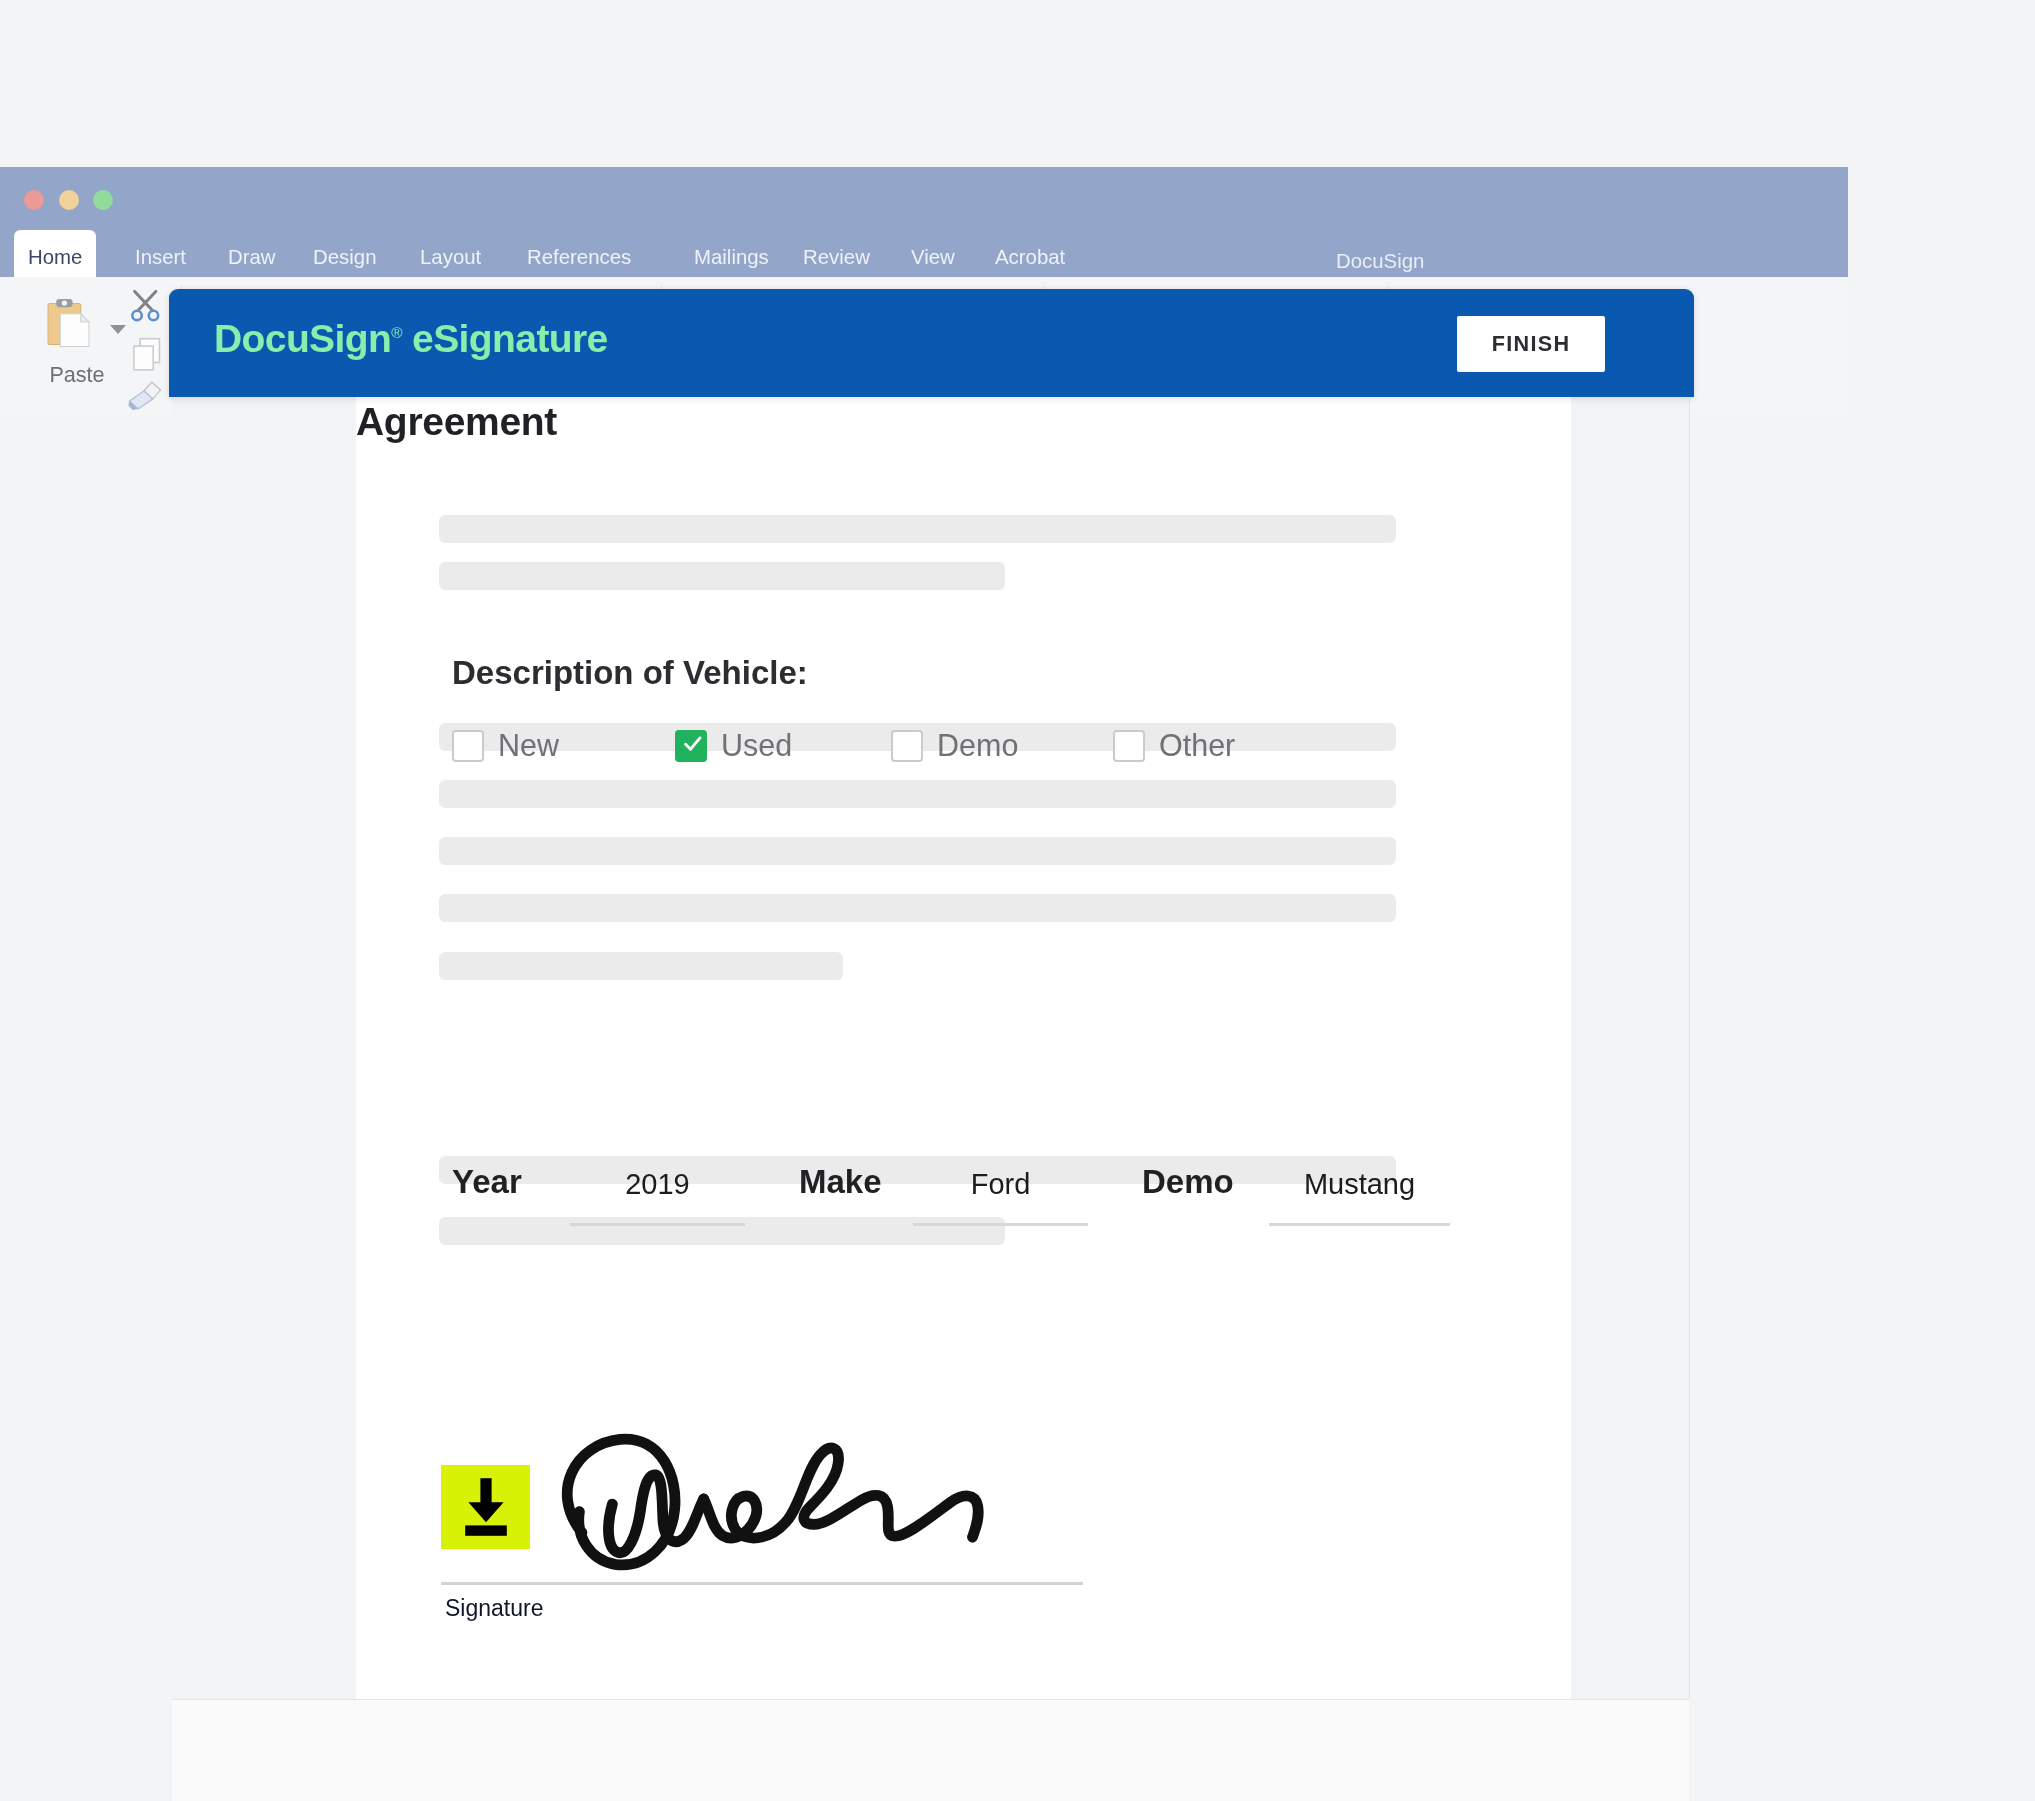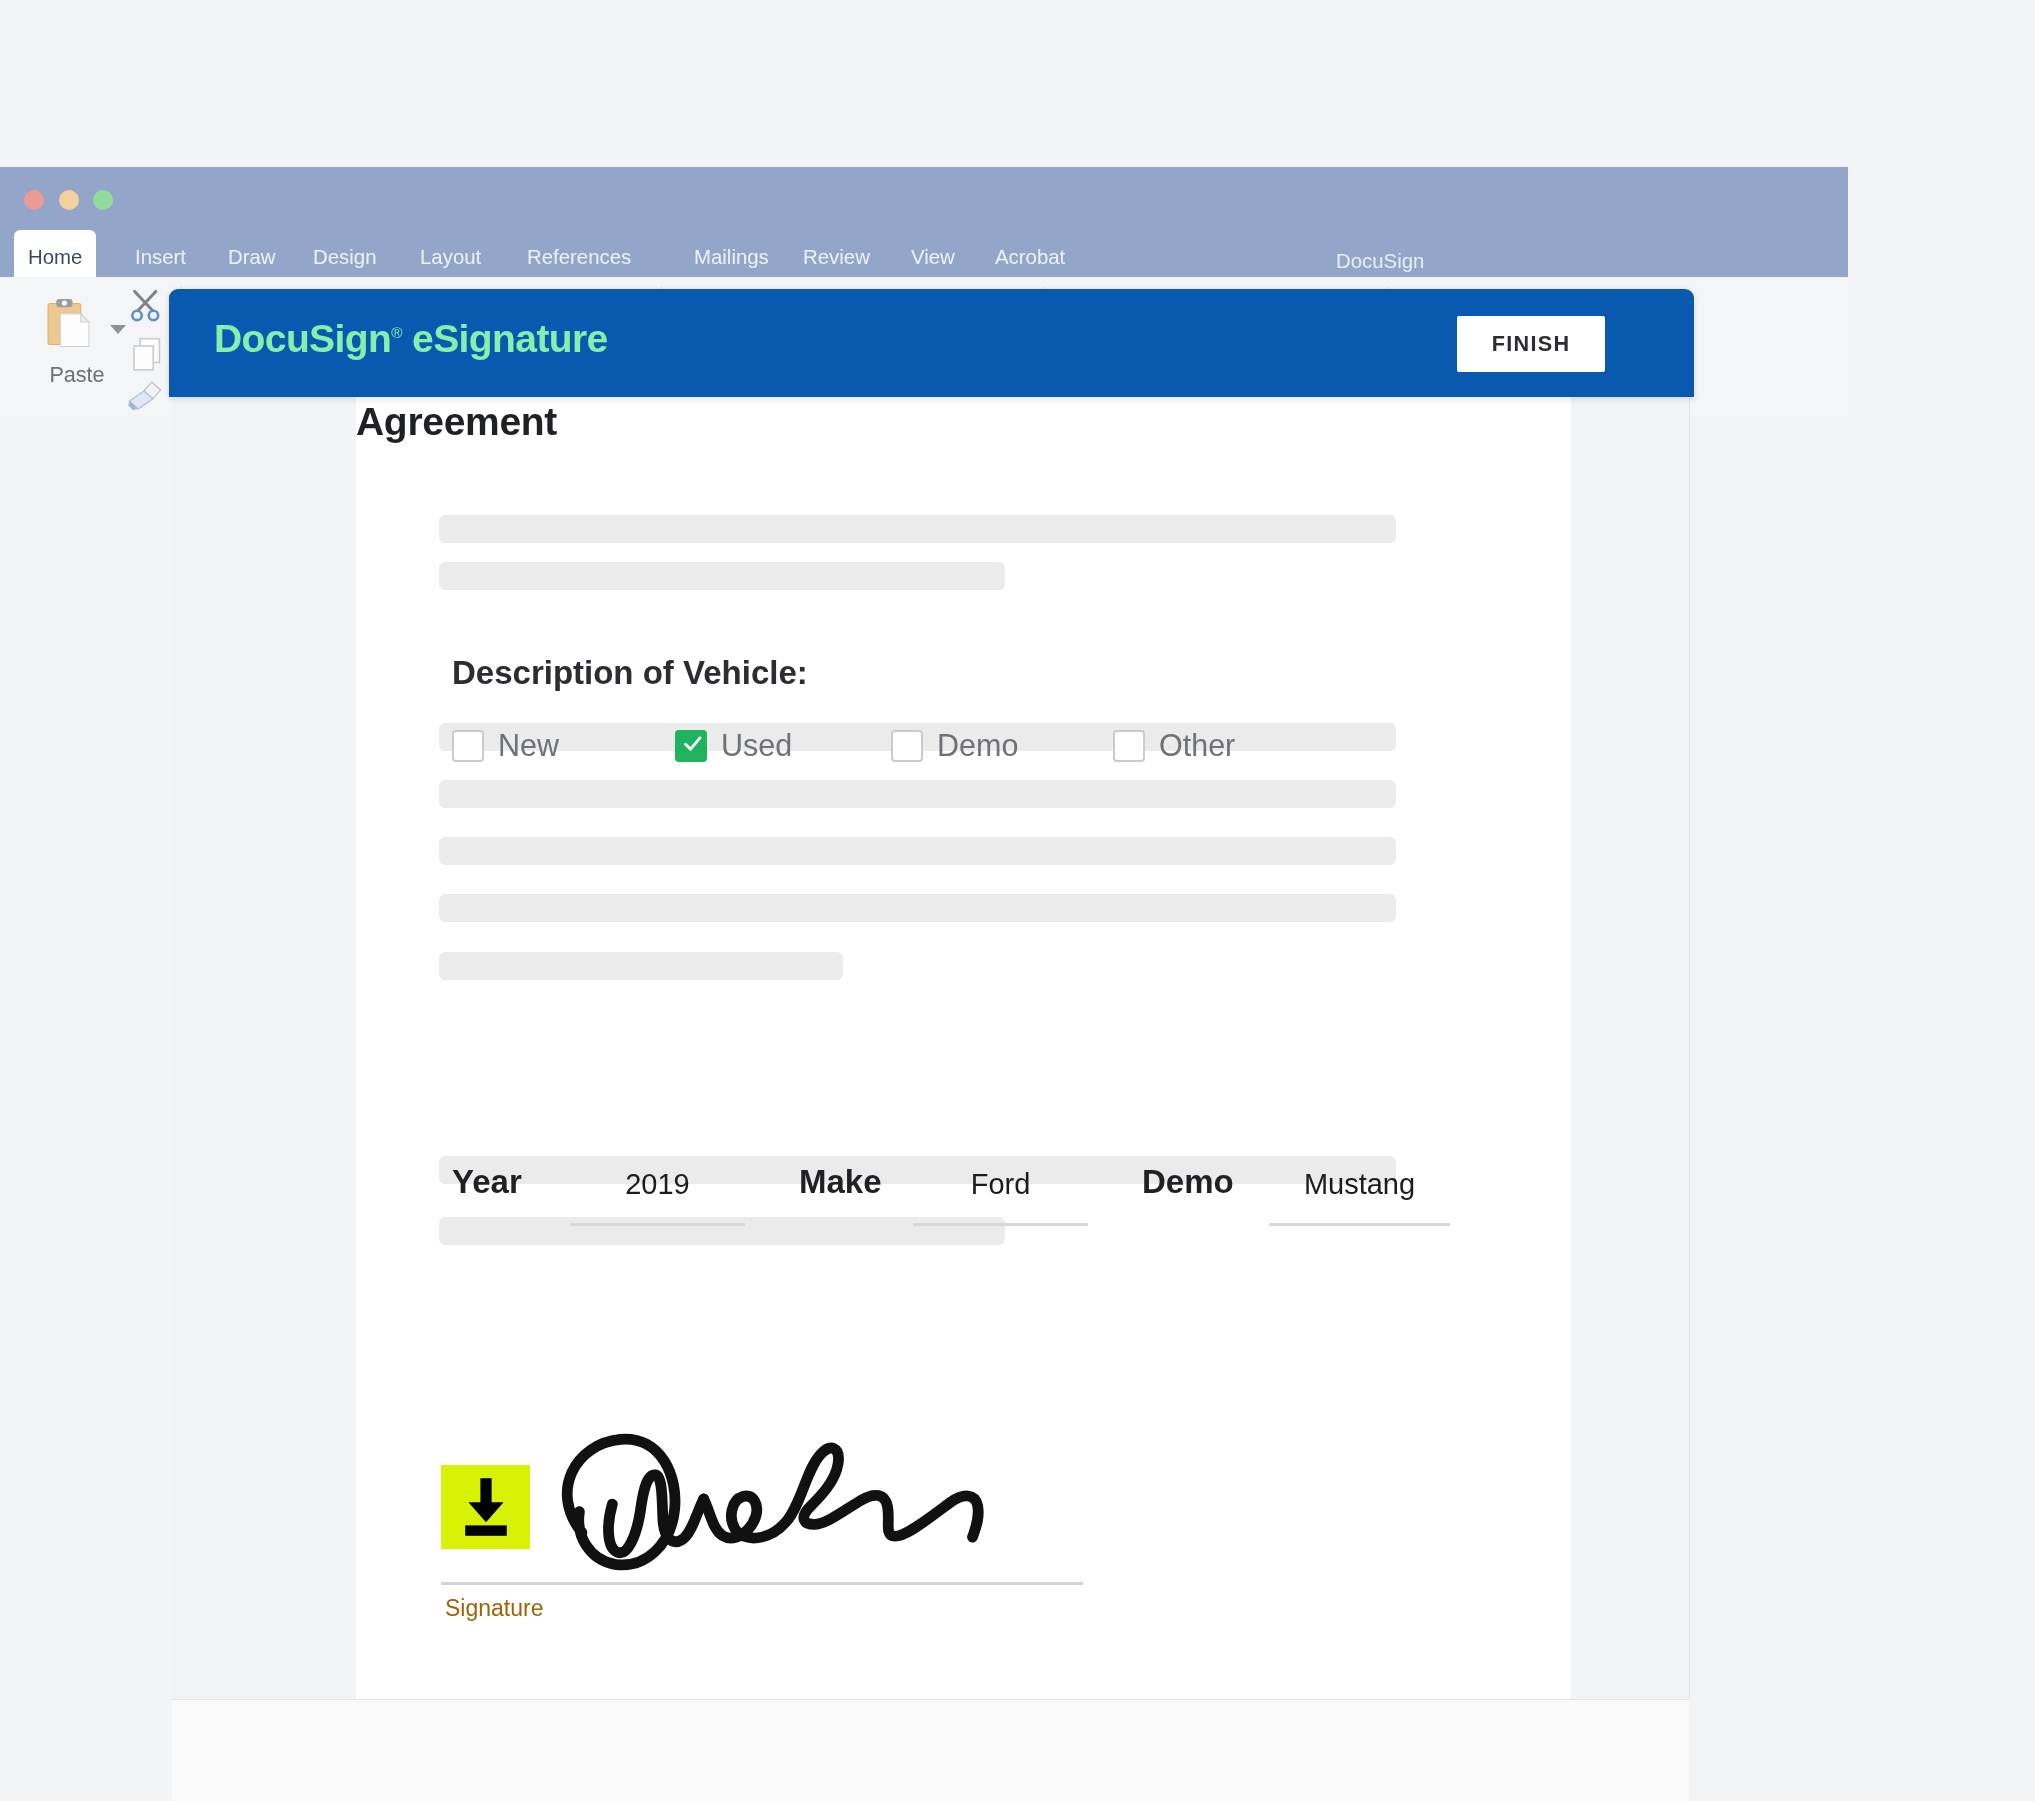--- a/index.html
+++ b/index.html
@@ -139,21 +139,21 @@
   #sig-tab{
     position:absolute;left:441px;top:1465px;width:89px;height:84px;
     background:#d7f205;
   }
   #sig-arrow{position:absolute;left:12.7px;top:10.2px;width:64px;height:64px;}
   #sig-svg{position:absolute;left:537px;top:1428px;width:502px;height:149px;}
   #sig-line{
     position:absolute;left:441px;top:1582px;width:642px;height:2.5px;background:#d2d3d5;
   }
   #sig-caption{
-    position:absolute;left:445px;top:1595px;font-size:23px;color:#a16207;
+    position:absolute;left:445px;top:1595px;font-size:23px;color:#0f172a;
   }
 
   
   #docusign-bar{
     position:absolute;left:169px;top:289px;width:1525px;height:108px;
     background:#0a59b0;border-radius:9px 9px 0 0;
     box-shadow:0 1.9px 6.4px rgba(0,0,0,0.12);
   }
   #ds-logo{
     position:absolute;left:45px;top:28px;

